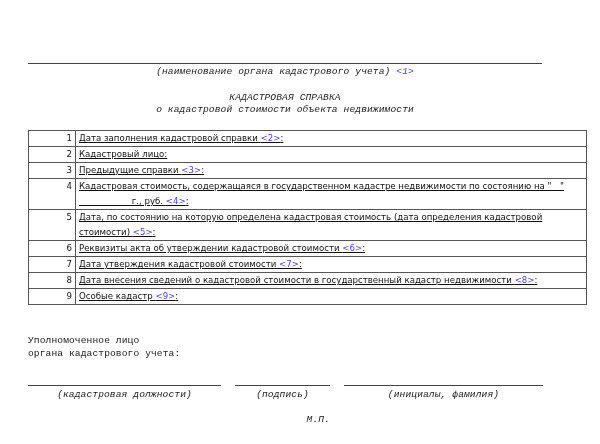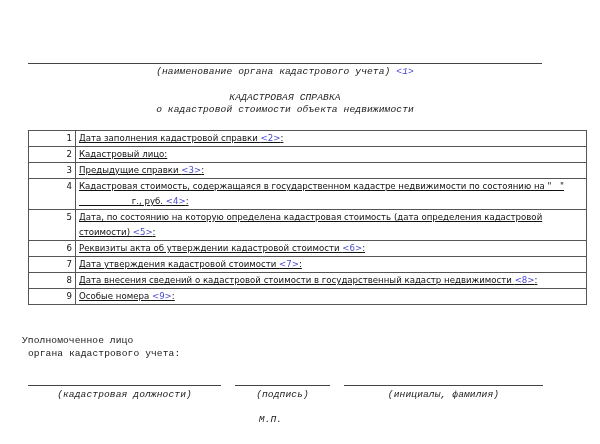--- a/index.html
+++ b/index.html
@@ -62,29 +62,29 @@
       <tr>
         <td class="num">7</td>
         <td class="txt"><span>Дата утверждения кадастровой стоимости </span><span class="fn">&lt;7&gt;</span><span>:</span></td>
       </tr>
       <tr>
         <td class="num">8</td>
         <td class="txt"><span>Дата внесения сведений о кадастровой стоимости в государственный кадастр недвижимости </span><span class="fn">&lt;8&gt;</span><span>:</span></td>
       </tr>
       <tr>
         <td class="num">9</td>
-        <td class="txt"><span>Особые номера </span><span class="fn">&lt;9&gt;</span><span>:</span></td>
+        <td class="txt"><span>Особые кадастр </span><span class="fn">&lt;9&gt;</span><span>:</span></td>
       </tr>
     </tbody>
 </table>
 
-<div class="abs mono" style="left:22px; top:335px;">Уполномоченное лицо</div>
+<div class="abs mono" style="left:28px; top:335px;">Уполномоченное лицо</div>
 <div class="abs mono" style="left:28px; top:348px;text-align:right;">органа кадастрового учета:</div>
 
 <div class="hline" style="left:28px; top:385px; width:193px;"></div>
 <div class="hline" style="left:235px; top:385px; width:95px;"></div>
 <div class="hline" style="left:344px; top:385px; width:199px;"></div>
 
 <div class="abs mono center" style="left:28px; top:389px; width:193px;">(кадастровая должности)</div>
 <div class="abs mono center" style="left:235px; top:389px; width:95px;">(подпись)</div>
 <div class="abs mono center" style="left:344px; top:389px; width:199px;">(инициалы, фамилия)</div>
 
-<div class="abs mono center" style="left:223px; top:414px; width:95px;">М.П.</div>
+<div class="abs mono center" style="left:235px; top:414px; width:95px;text-align:right;">М.П.</div>
 
 </body></html>

